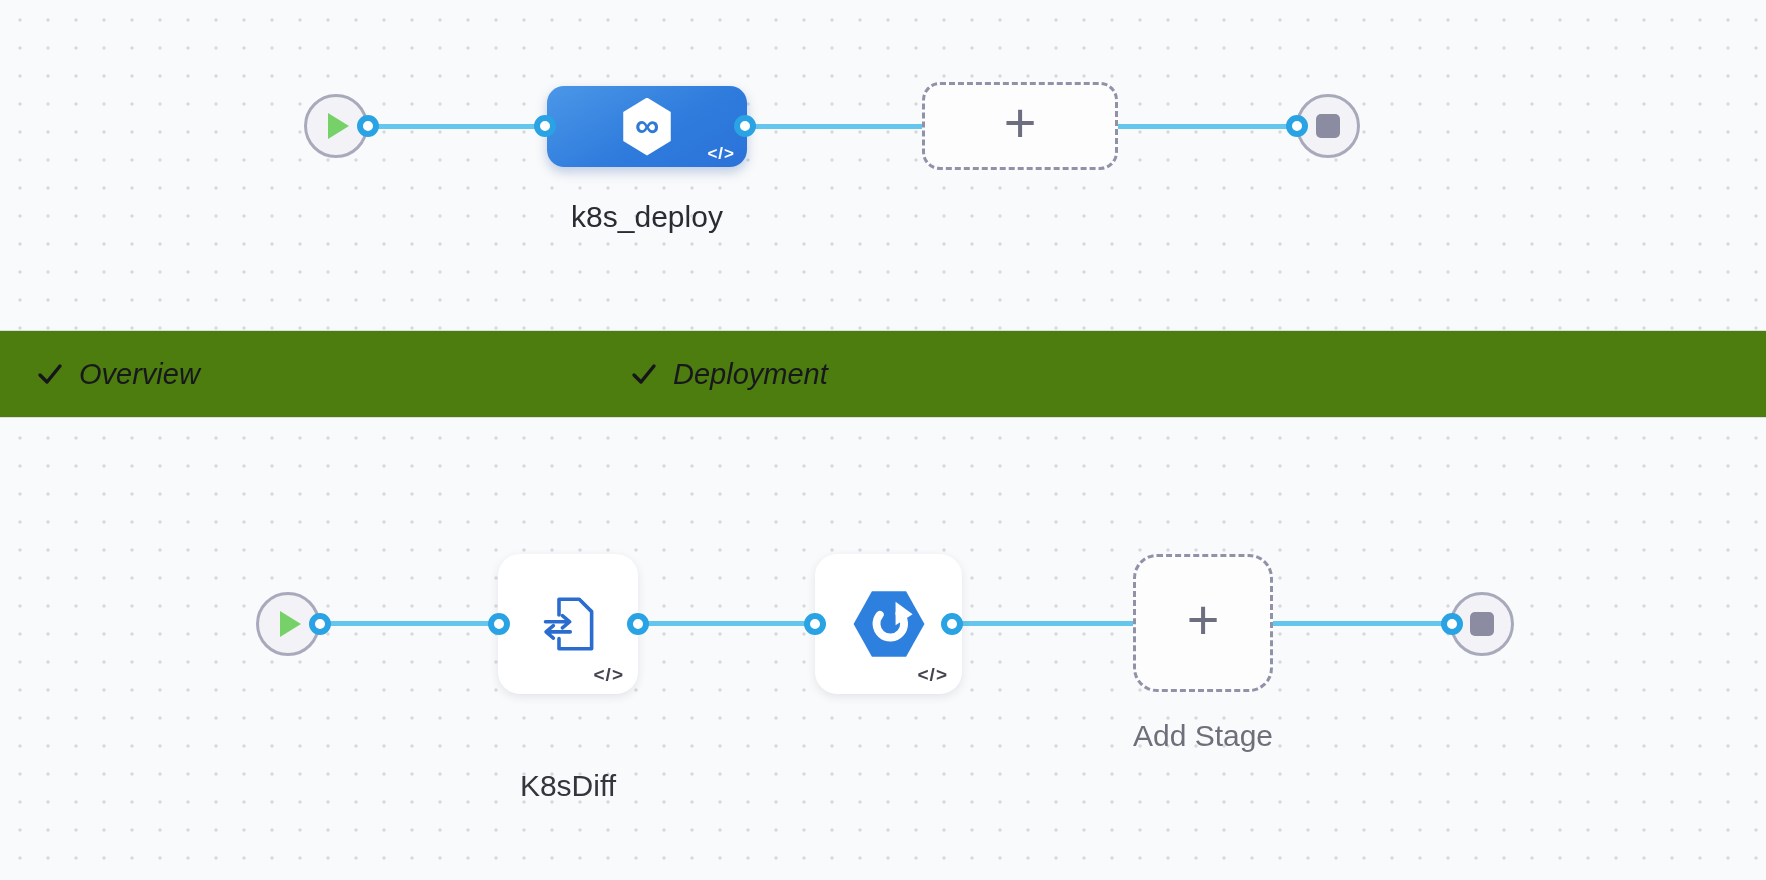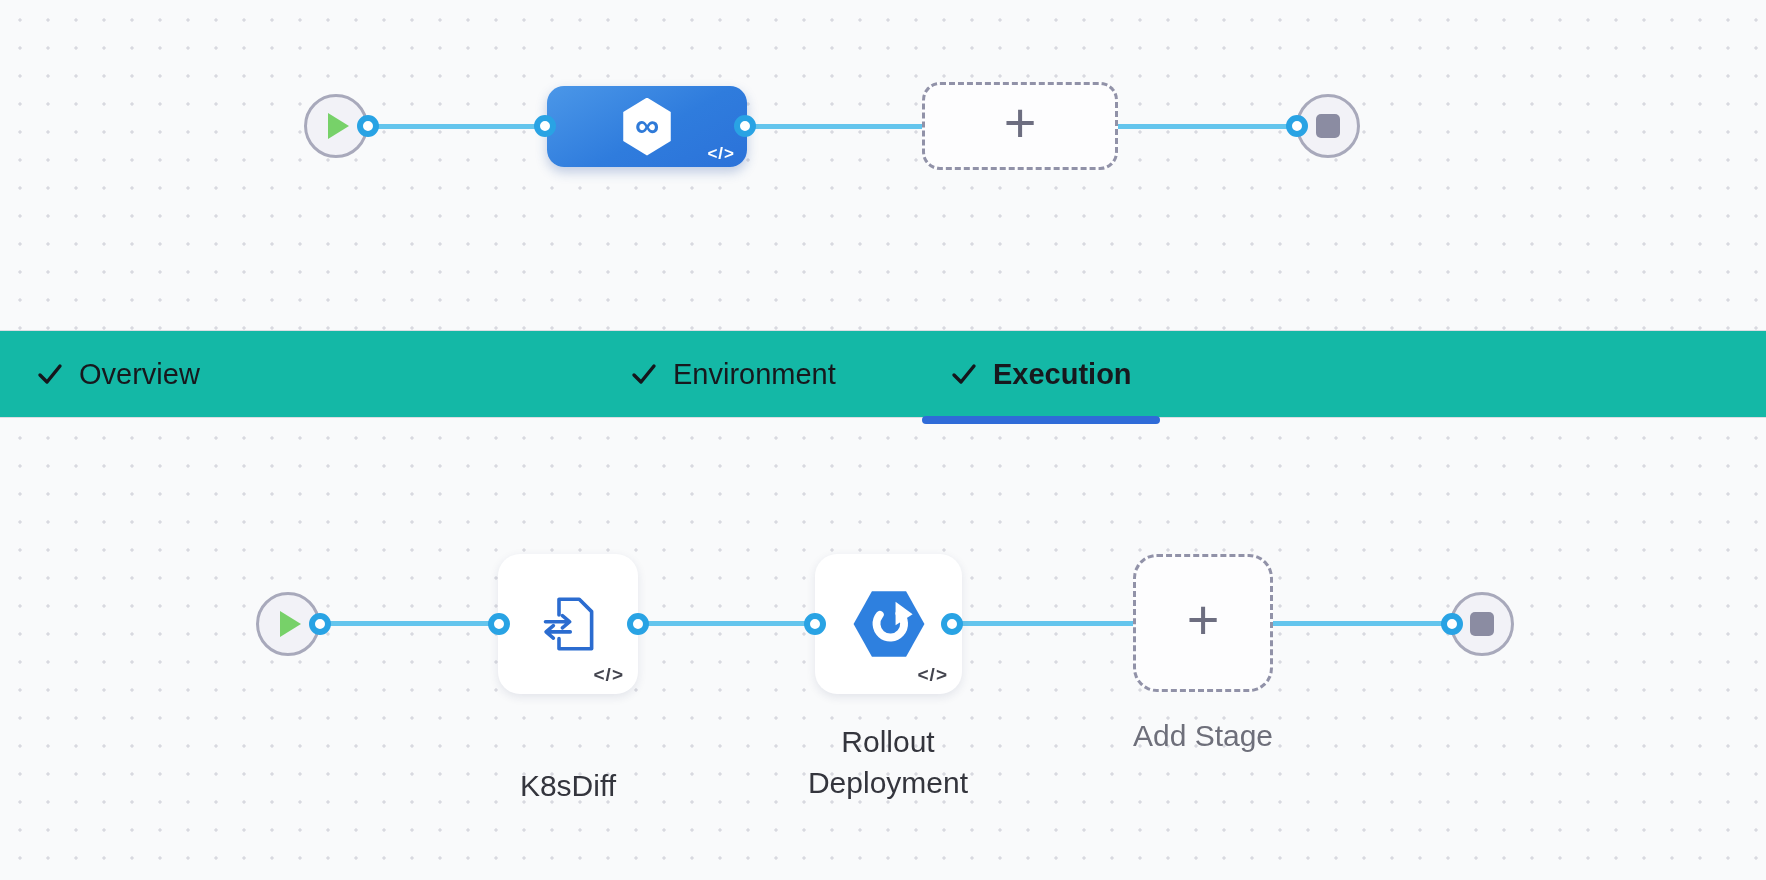--- a/index.html
+++ b/index.html
@@ -48,22 +48,22 @@
   .code-badge-dark{position:absolute;right:14px;bottom:8px;color:#43444e;
     font-size:19px;font-weight:bold;letter-spacing:1px;}
 
   
   .node-label{position:absolute;text-align:center;font-size:30px;color:#2b2c33;
     line-height:41px;z-index:2;}
   .node-label.muted{color:#6e6f7a;}
   .node-label.dark{color:#34353d;}
 
   
-  #tabbar{position:relative;height:88px;box-sizing:border-box;background:#14b8a6;
-    border-top:1px solid #dcdde3;border-bottom:1px solid #dcdde3;z-index:10;}
+  #tabbar{position:relative;height:88px;box-sizing:border-box;background:#4d7c0f;
+    border-top:1px solid #dcdde3;border-bottom:1px solid #dcdde3;z-index:10;font-style:italic;}
   .tab{position:absolute;top:0;height:100%;display:flex;align-items:center;
     gap:15px;cursor:pointer;}
   .tab-label{font-size:29px;color:#17181d;white-space:nowrap;}
   .tab.active .tab-label{font-weight:bold;}
   .tab-underline{position:absolute;left:-28px;right:-28px;bottom:-7px;height:8px;
     border-radius:4px;background:#2f6bd8;}
   .check-icon{flex:0 0 auto;}
 </style>
 </head>
 <body>
@@ -82,20 +82,21 @@
   <div class="port" style="left:534px;top:115px;"></div>
   <div class="port" style="left:734px;top:115px;"></div>
   <div class="port" style="left:1286px;top:115px;"></div>
 
   <div class="stage-card">
     <div class="hexagon">
       <span class="infinity">∞</span>
     </div>
     <span class="code-badge-blue">&lt;/&gt;</span>
   </div>
+  <div class="node-label" style="left:517px;top:196px;width:260px;">k8s_deploy</div>
 
   <div class="add-node" style="left:922px;top:82px;width:196px;height:88px;border-radius:18px;">
     <span class="plus-glyph">+</span>
   </div>
 
   <div class="round-node" style="left:1296px;top:94px;">
     <div class="stop-sq"></div>
   </div>
 </div>
 
@@ -106,30 +107,23 @@
       <polyline points="4,15 11,22 24,6" fill="none" stroke="#15161c" stroke-width="3.4" stroke-linecap="round" stroke-linejoin="round"></polyline>
     </svg>
     <span class="tab-label">Overview</span>
   </div>
 
 
   <div class="tab" style="left:630px;">
     <svg class="check-icon" width="28" height="28" viewBox="0 0 28 28">
       <polyline points="4,15 11,22 24,6" fill="none" stroke="#15161c" stroke-width="3.4" stroke-linecap="round" stroke-linejoin="round"></polyline>
     </svg>
-    <span class="tab-label">Environment</span>
+    <span class="tab-label">Deployment</span>
   </div>
 
-  <div class="tab active" style="left:950px;">
-    <svg class="check-icon" width="28" height="28" viewBox="0 0 28 28">
-      <polyline points="4,15 11,22 24,6" fill="none" stroke="#15161c" stroke-width="3.4" stroke-linecap="round" stroke-linejoin="round"></polyline>
-    </svg>
-    <span class="tab-label">Execution</span>
-    <div class="tab-underline"></div>
-  </div>
 
 </div>
 
 <div id="canvas-bottom" class="canvas">
 
   <div class="edge" style="left:312px;top:203px;width:192px;"></div>
   <div class="edge" style="left:632px;top:203px;width:188px;"></div>
   <div class="edge" style="left:946px;top:203px;width:190px;"></div>
   <div class="edge" style="left:1270px;top:203px;width:185px;"></div>
 
@@ -155,21 +149,20 @@
   <div class="node-label dark" style="left:468px;top:303px;width:200px;margin-top:44px;">K8sDiff</div>
 
   <div class="step-card" style="left:815px;top:136px;width:147px;">
     <svg width="84" height="84" viewBox="0 0 64 64">
       <polygon points="19,7 45,7 59,32 45,57 19,57 5,32" fill="#2e80df"></polygon>
       <path d="M 25 25 A 10.5 10.5 0 1 0 40 24" fill="none" stroke="#ffffff" stroke-width="6" stroke-linecap="round"></path>
       <polygon points="37,15 50,24.5 37,33" fill="#ffffff"></polygon>
     </svg>
     <span class="code-badge-dark">&lt;/&gt;</span>
   </div>
-  <div class="node-label dark" style="left:778px;top:303px;width:220px;">Rollout Deployment</div>
 
   <div class="add-node" style="left:1133px;top:136px;width:140px;height:138px;border-radius:24px;">
     <span class="plus-glyph">+</span>
   </div>
   <div class="node-label muted" style="left:1103px;top:297px;width:200px;">Add Stage</div>
 
   <div class="round-node" style="left:1450px;top:174px;">
     <div class="stop-sq"></div>
   </div>
 </div>

